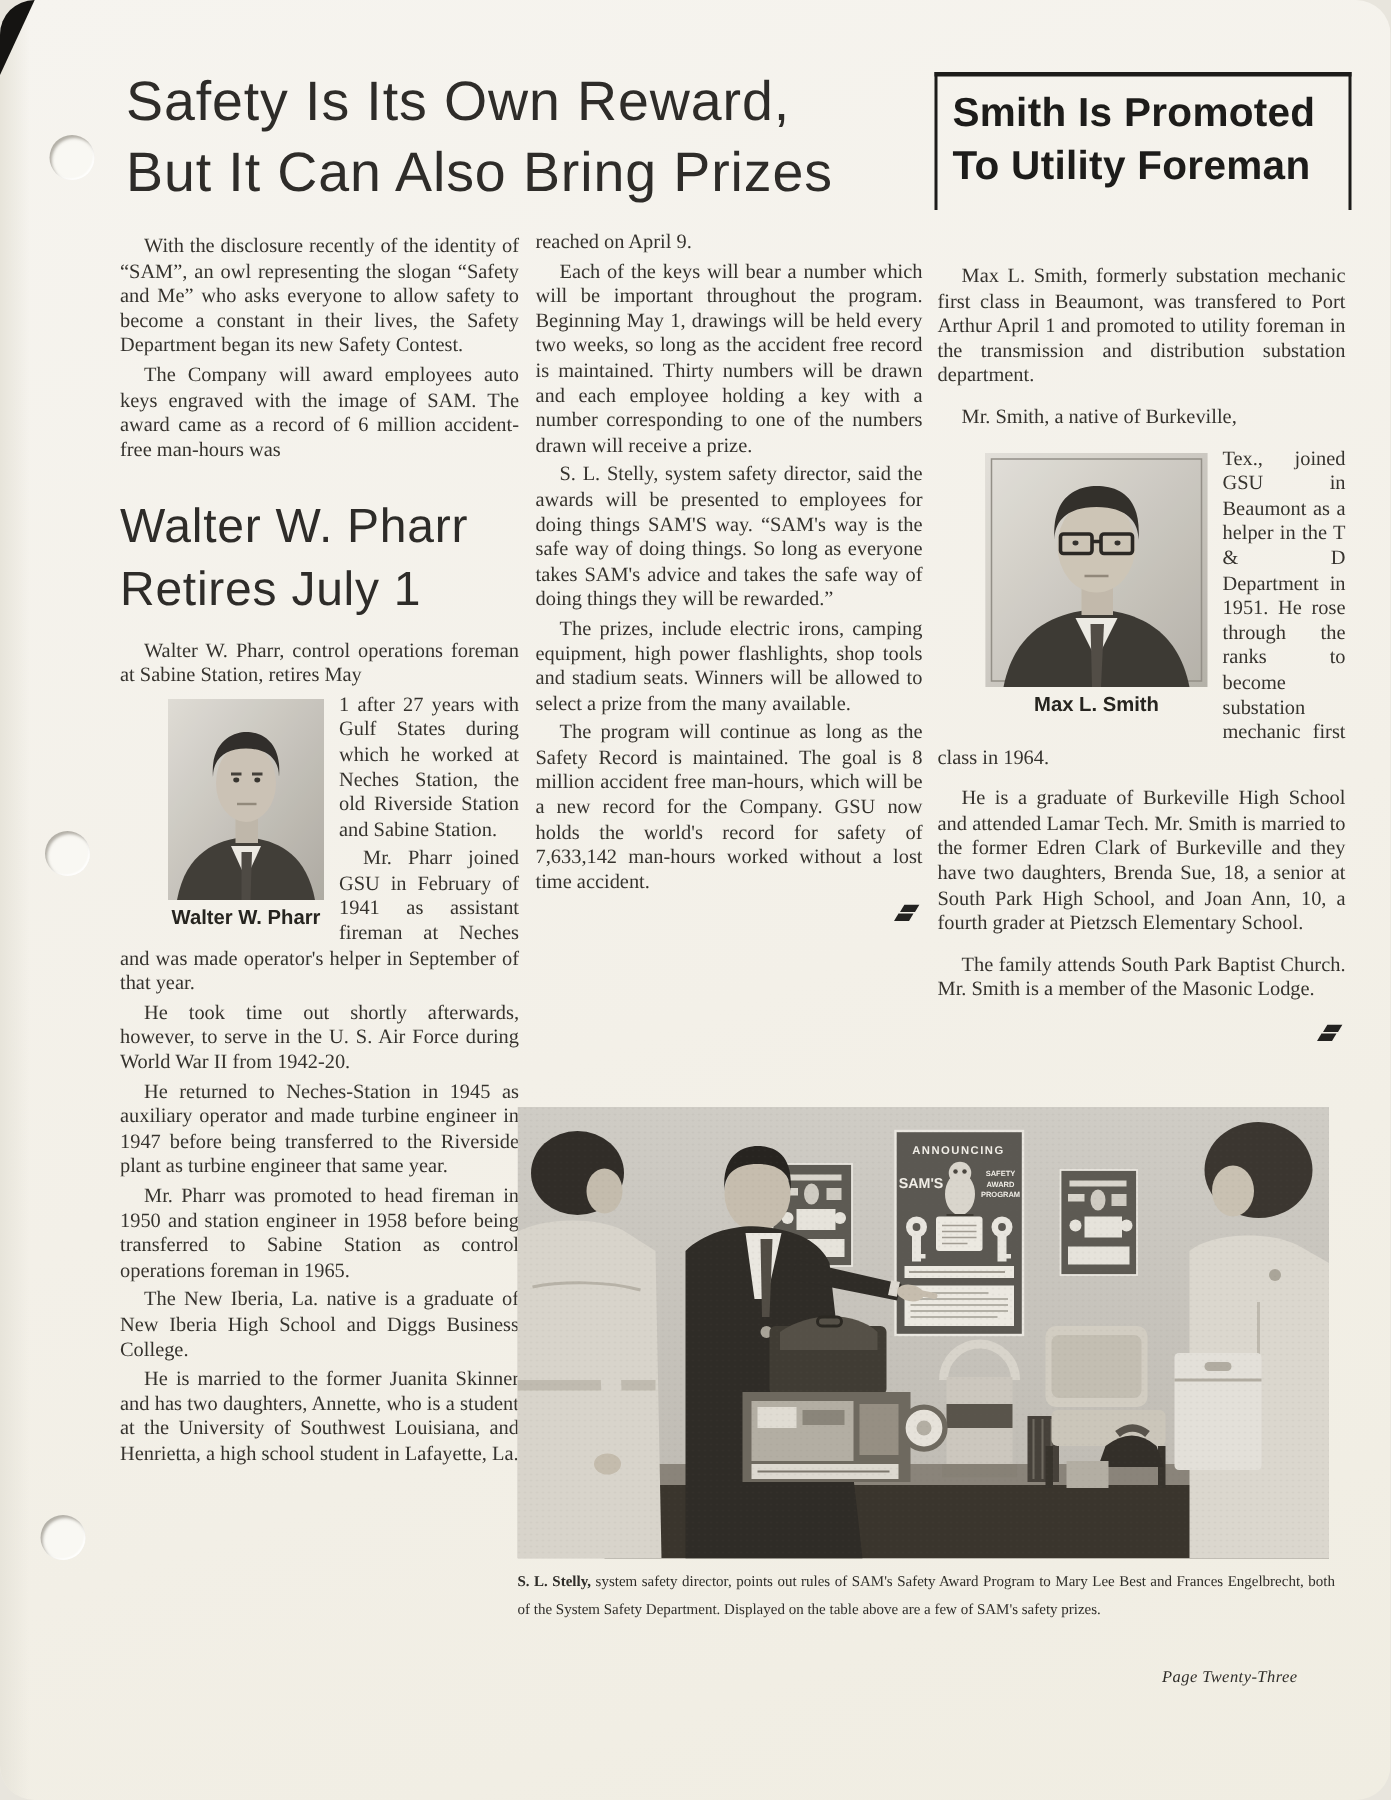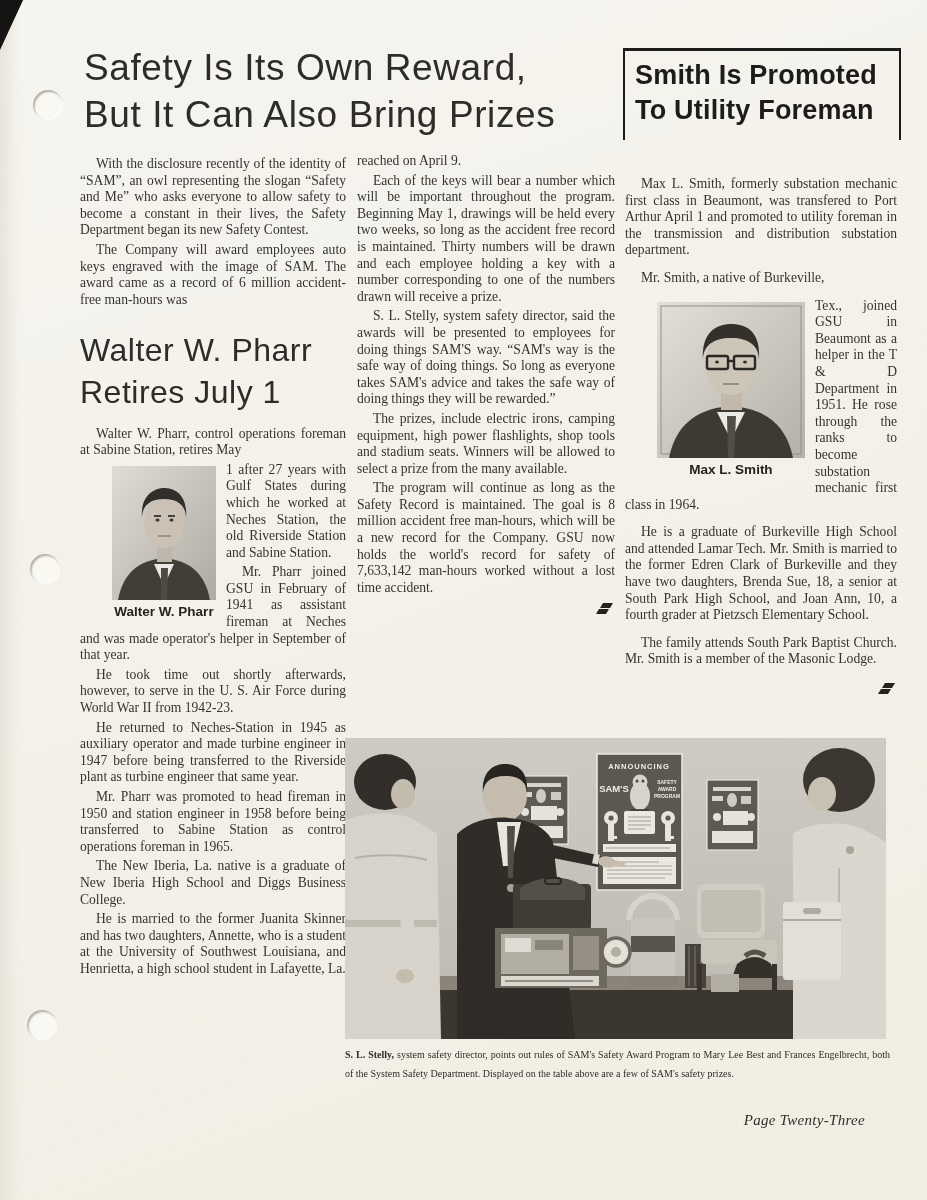--- a/index.html
+++ b/index.html
@@ -2,20 +2,21 @@
 <html><head>
 <meta charset="utf-8">
 <style>
   html,body{margin:0;padding:0;background:#e8e5dd;}
   .page{
     position:relative; width:927px; height:1200px; margin:0 auto;
     background:linear-gradient(160deg,#f6f4ef 0%, #f3f0e8 55%, #f0ede2 100%);
     overflow:hidden;
     font-family:"Liberation Serif", serif;
     color:#36332e;
+    border-radius:23px;
   }
   .paper-edge{position:absolute;left:0;top:0;width:22px;height:1200px;
     background:linear-gradient(90deg,#e7e4da 0%, rgba(243,240,232,0) 90%);}
   .corner-mark{position:absolute;left:0;top:0;width:34px;height:50px;background:#151412;
     clip-path:polygon(0 0, 68% 0, 0 100%);}
   .hole{position:absolute;width:30px;height:30px;border-radius:50%;
     background:#f9f8f3;
     box-shadow:inset 1.5px 2px 2px rgba(120,115,104,.55), inset -1px -1px 1px rgba(255,255,255,.8);}
   .hole1{left:33px;top:90px;} .hole2{left:30px;top:554px;} .hole3{left:27px;top:1010px;}
 
@@ -58,21 +59,21 @@
   
   .stelly{position:absolute;left:345px;top:738px;width:479px;height:301px;}
   .stelly svg{display:block;}
   .stelly-cap{
     position:absolute;left:345px;top:1046px;width:545px;
     font-size:10px;line-height:18.5px;text-align:justify;color:#2f2d29;
   }
   .stelly-cap b{font-family:"Liberation Serif", serif;}
   .footer{
     position:absolute;right:62px;top:1112px;
-    font-style:italic;font-size:15px;color:#2f2d29;letter-spacing:.3px;
+    font-style:italic;font-size:11px;color:#2f2d29;letter-spacing:.3px;
   }
 </style>
 </head>
 <body>
 
 <div class="page">
 
   <div class="paper-edge"></div>
   <div class="corner-mark"></div>
   <div class="hole hole1"></div>
@@ -122,21 +123,21 @@
         <ellipse cx="45.5" cy="54" rx="2" ry="1.6" fill="#2c2924"></ellipse>
         <ellipse cx="59.5" cy="54" rx="2" ry="1.6" fill="#2c2924"></ellipse>
         <line x1="46" y1="70" x2="59" y2="70" stroke="#8d8374" stroke-width="1.6"></line>
         <rect width="104" height="134" fill="#f2efe7" opacity="0.06"></rect>
       </svg>
       <div class="cap">Walter W. Pharr</div>
     </div>
 
     <p class="para noindent">1 after 27 years with Gulf States during which he worked at Neches Station, the old Riverside Station and Sabine Station.</p>
     <p class="para">Mr. Pharr joined GSU in February of 1941 as assistant fireman at Neches and was made operator's helper in September of that year.</p>
-    <p class="para">He took time out shortly afterwards, however, to serve in the U. S. Air Force during World War II from 1942-23.</p>
+    <p class="para">He took time out shortly afterwards, however, to serve in the U. S. Air Force during World War II from 1942-20.</p>
     <p class="para">He returned to Neches-Station in 1945 as auxiliary operator and made turbine engineer in 1947 before being transferred to the Riverside plant as turbine engineer that same year.</p>
     <p class="para">Mr. Pharr was promoted to head fireman in 1950 and station engineer in 1958 before being transferred to Sabine Station as control operations foreman in 1965.</p>
     <p class="para">The New Iberia, La. native is a graduate of New Iberia High School and Diggs Business College.</p>
     <p class="para">He is married to the former Juanita Skinner and has two daughters, Annette, who is a student at the University of Southwest Louisiana, and Henrietta, a high school student in Lafayette, La.</p>
   </div>
 
   <div class="col col2">
     <p class="para noindent">reached on April 9.</p>
     <p class="para">Each of the keys will bear a number which will be important throughout the program. Beginning May 1, drawings will be held every two weeks, so long as the accident free record is maintained. Thirty numbers will be drawn and each employee holding a key with a number corresponding to one of the numbers drawn will receive a prize.</p>
     <p class="para">S. L. Stelly, system safety director, said the awards will be presented to employees for doing things SAM'S way. “SAM's way is the safe way of doing things. So long as everyone takes SAM's advice and takes the safe way of doing things they will be rewarded.”</p>

